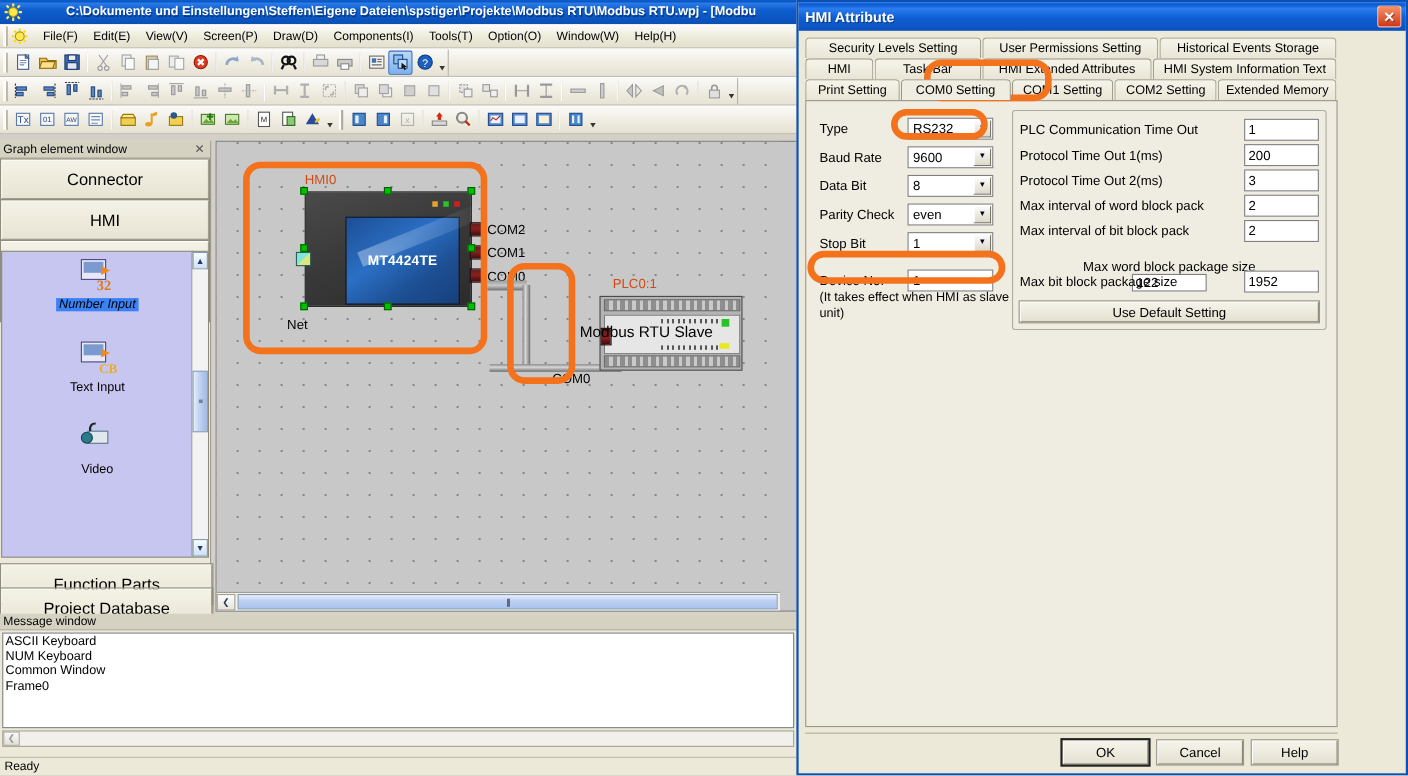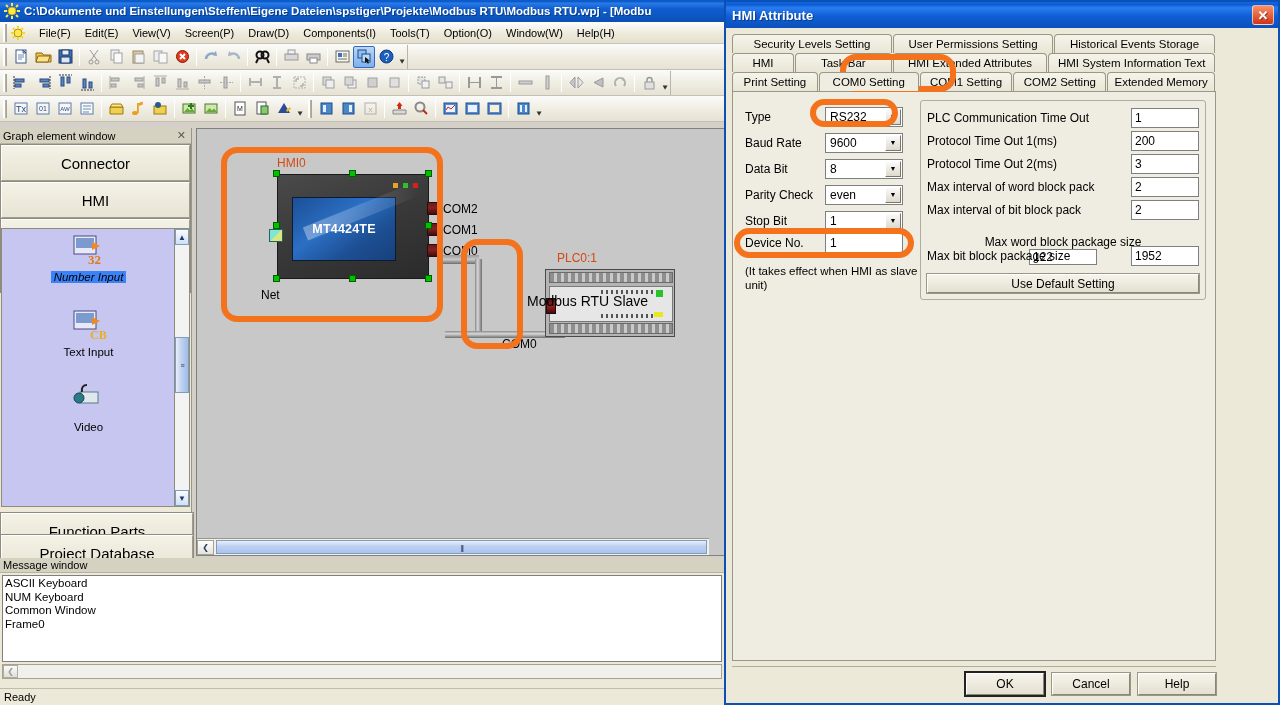--- a/index.html
+++ b/index.html
@@ -18,21 +18,21 @@
     position: absolute; left: 0; top: 0; width: 1280px; height: 22px;
     background: linear-gradient(180deg,#0a5fd4 0%,#0a57c2 6%,#2b7ae8 14%,#0e5ed0 40%,#0b55c0 80%,#0c4fb0 100%);
     display: flex; align-items: center;
   }
   .app-title-icon {
     width: 16px; height: 16px; margin-left: 4px; margin-right: 4px;
     position: relative; flex: 0 0 auto;
   }
   .app-title-text {
     color: #ffffff; font-size: 11.5px; font-weight: bold;
-    white-space: nowrap; overflow: hidden; text-shadow: 1px 1px 0 rgba(0,0,0,.35);
+    white-space: nowrap; overflow: hidden; text-shadow: 1px 1px 0 rgba(0,0,0,.35); margin-left: 36px;
   }
   .win-btns { position: absolute; right: 2px; top: 1px; display: flex; gap: 2px; }
   .win-btn {
     width: 21px; height: 19px; border-radius: 3px;
     display: flex; align-items: center; justify-content: center;
     color: #fff; font-size: 12px; font-weight: bold;
     border: 1px solid rgba(255,255,255,.55);
   }
   .win-btn.close { background: linear-gradient(180deg,#f08a5d,#d2361e); }
   .win-btn.restore { background: linear-gradient(180deg,#6fa0e8,#3a6fc0); }
@@ -146,21 +146,21 @@
 
   
   .hmi-wrap { position: absolute; left: 80px; top: 45px; }
   .hmi-label { position:absolute; left: 0px; top: -18px; color:#d24a12; font-size:12px; }
   .hmi-body {
     position: absolute; left: 0px; top: 0px; width: 152px; height: 105px;
     background: linear-gradient(160deg,#4a4a4a 0%,#3a3a3a 45%,#2b2b2b 100%);
     border: 1px solid #1a1a1a;
   }
   .hmi-screen {
-    position: absolute; left: 14px; top: 22px; width: 104px; height: 64px;
+    position: absolute; left: 36px; top: 22px; width: 104px; height: 80px;
     background: linear-gradient(145deg,#1c4f96 0%,#2b6fc4 40%,#1d4f93 70%,#17407c 100%);
     border: 1px solid #0b1b33;
     display: flex; align-items: center; justify-content: center;
     color: #fff; font-size: 12.5px; font-weight: bold; letter-spacing: .2px;
   }
   .hmi-screen::after{
     content:""; position:absolute; left:8%; top:10%; width:120%; height:14px;
     background: linear-gradient(90deg,rgba(255,255,255,.35),rgba(255,255,255,0));
     transform: rotate(-22deg); pointer-events:none;
   }
@@ -1082,21 +1082,21 @@
           <span class="arrow">▼</span>
         </span>
       </div>
       <div class="form-row" style="top:118px;">
         <span class="form-lbl">Stop Bit</span>
         <span class="combo">
           <span>1</span>
           <span class="arrow">▼</span>
         </span>
       </div>
-      <div class="form-row" style="top:140px;">
+      <div class="form-row" style="top:152px;">
         <span class="form-lbl">Device No.</span>
         <span class="txtbox">1</span>
       </div>
       <div class="note" style="top:172px;">(It takes effect when HMI as slave unit)</div>
 
       <div class="groupbox">
         <div class="gb-row" style="top:6px;">
           <span class="gb-lbl">PLC Communication Time Out</span>
           <span class="gb-val">1</span>
         </div>

